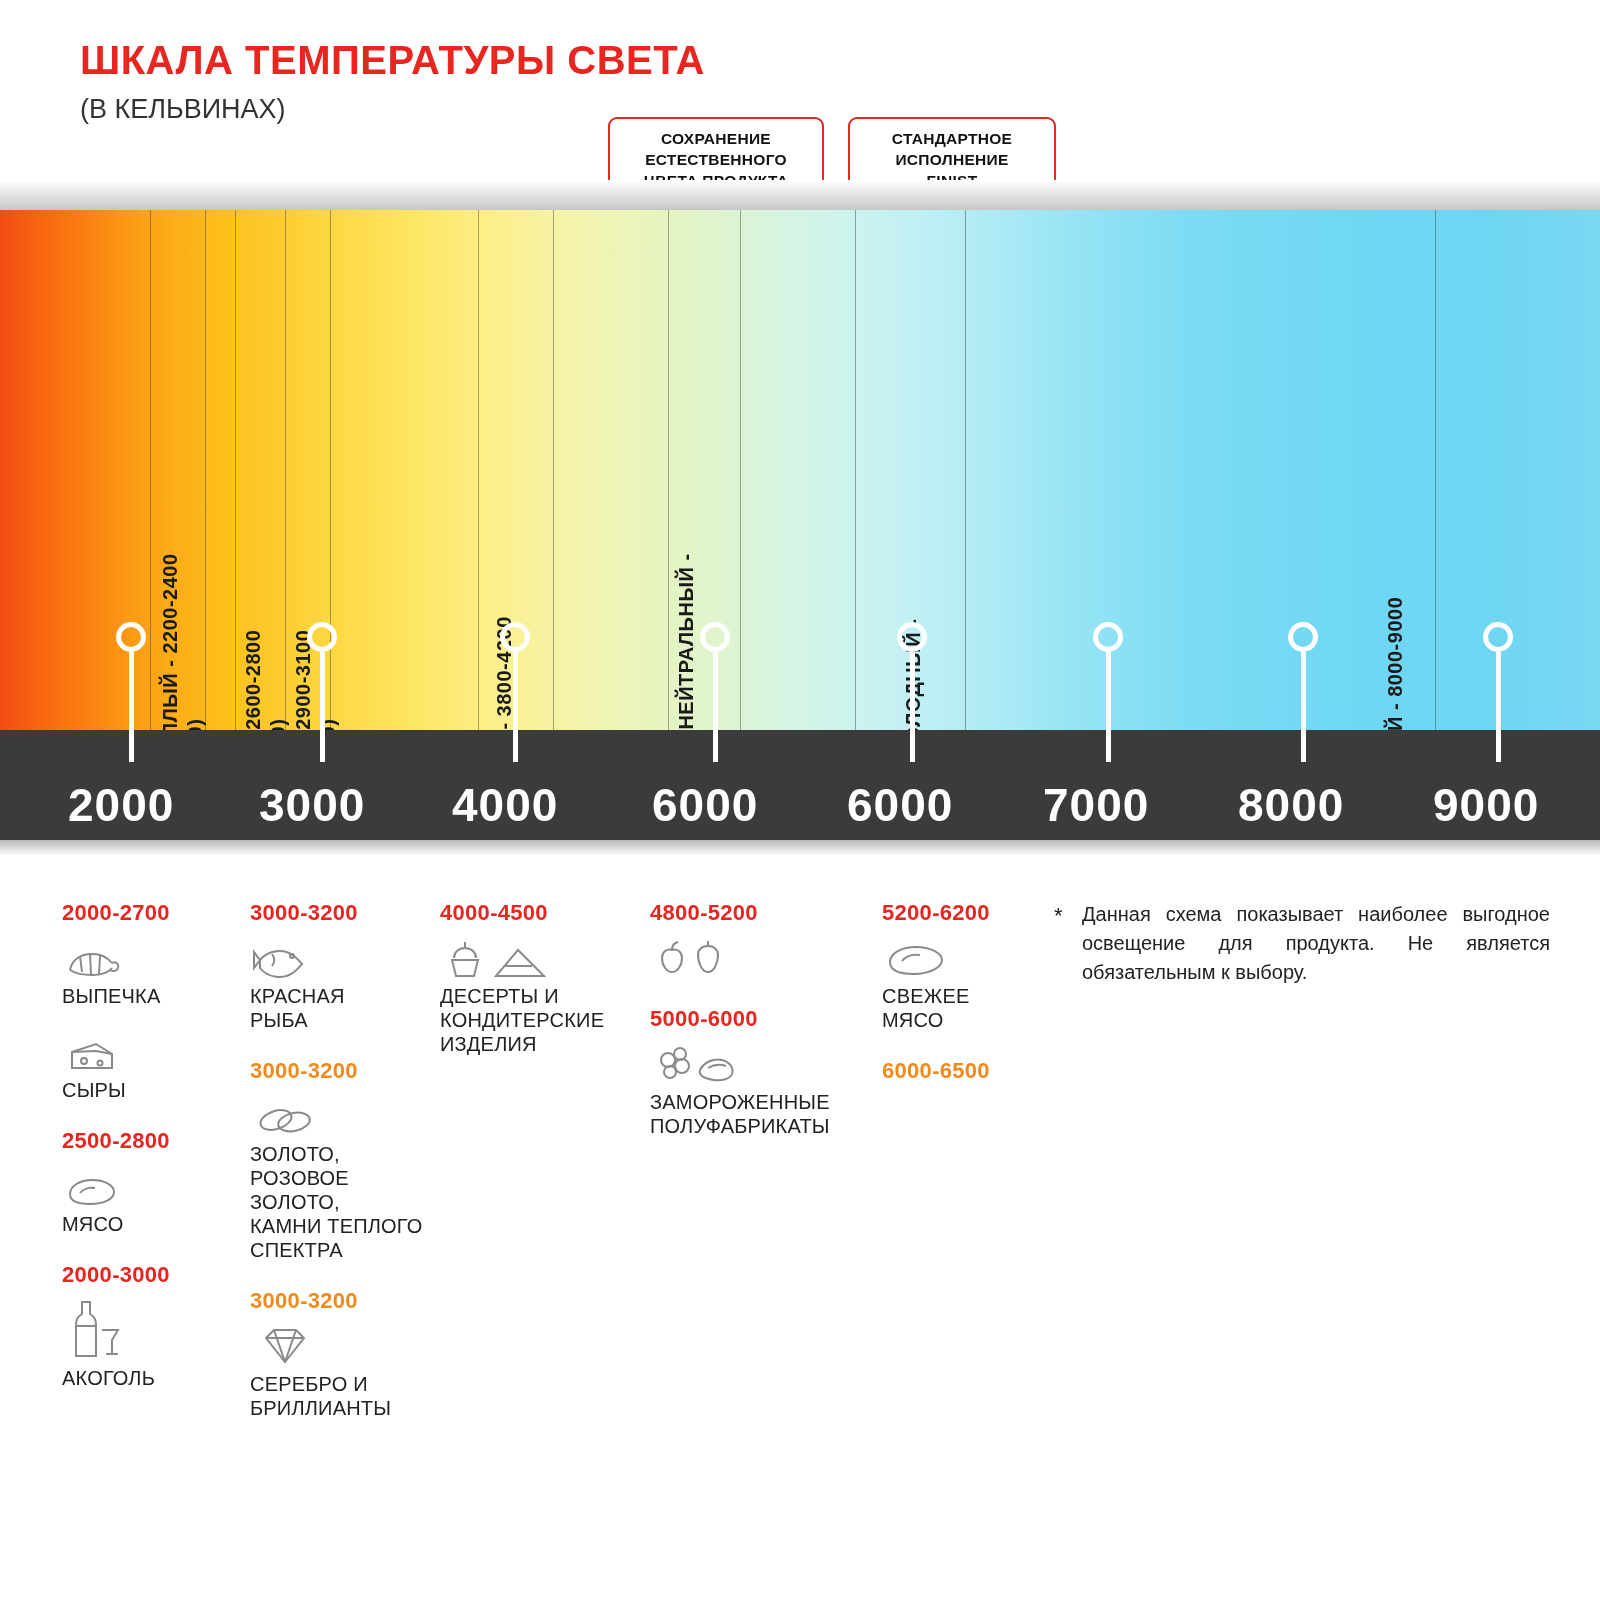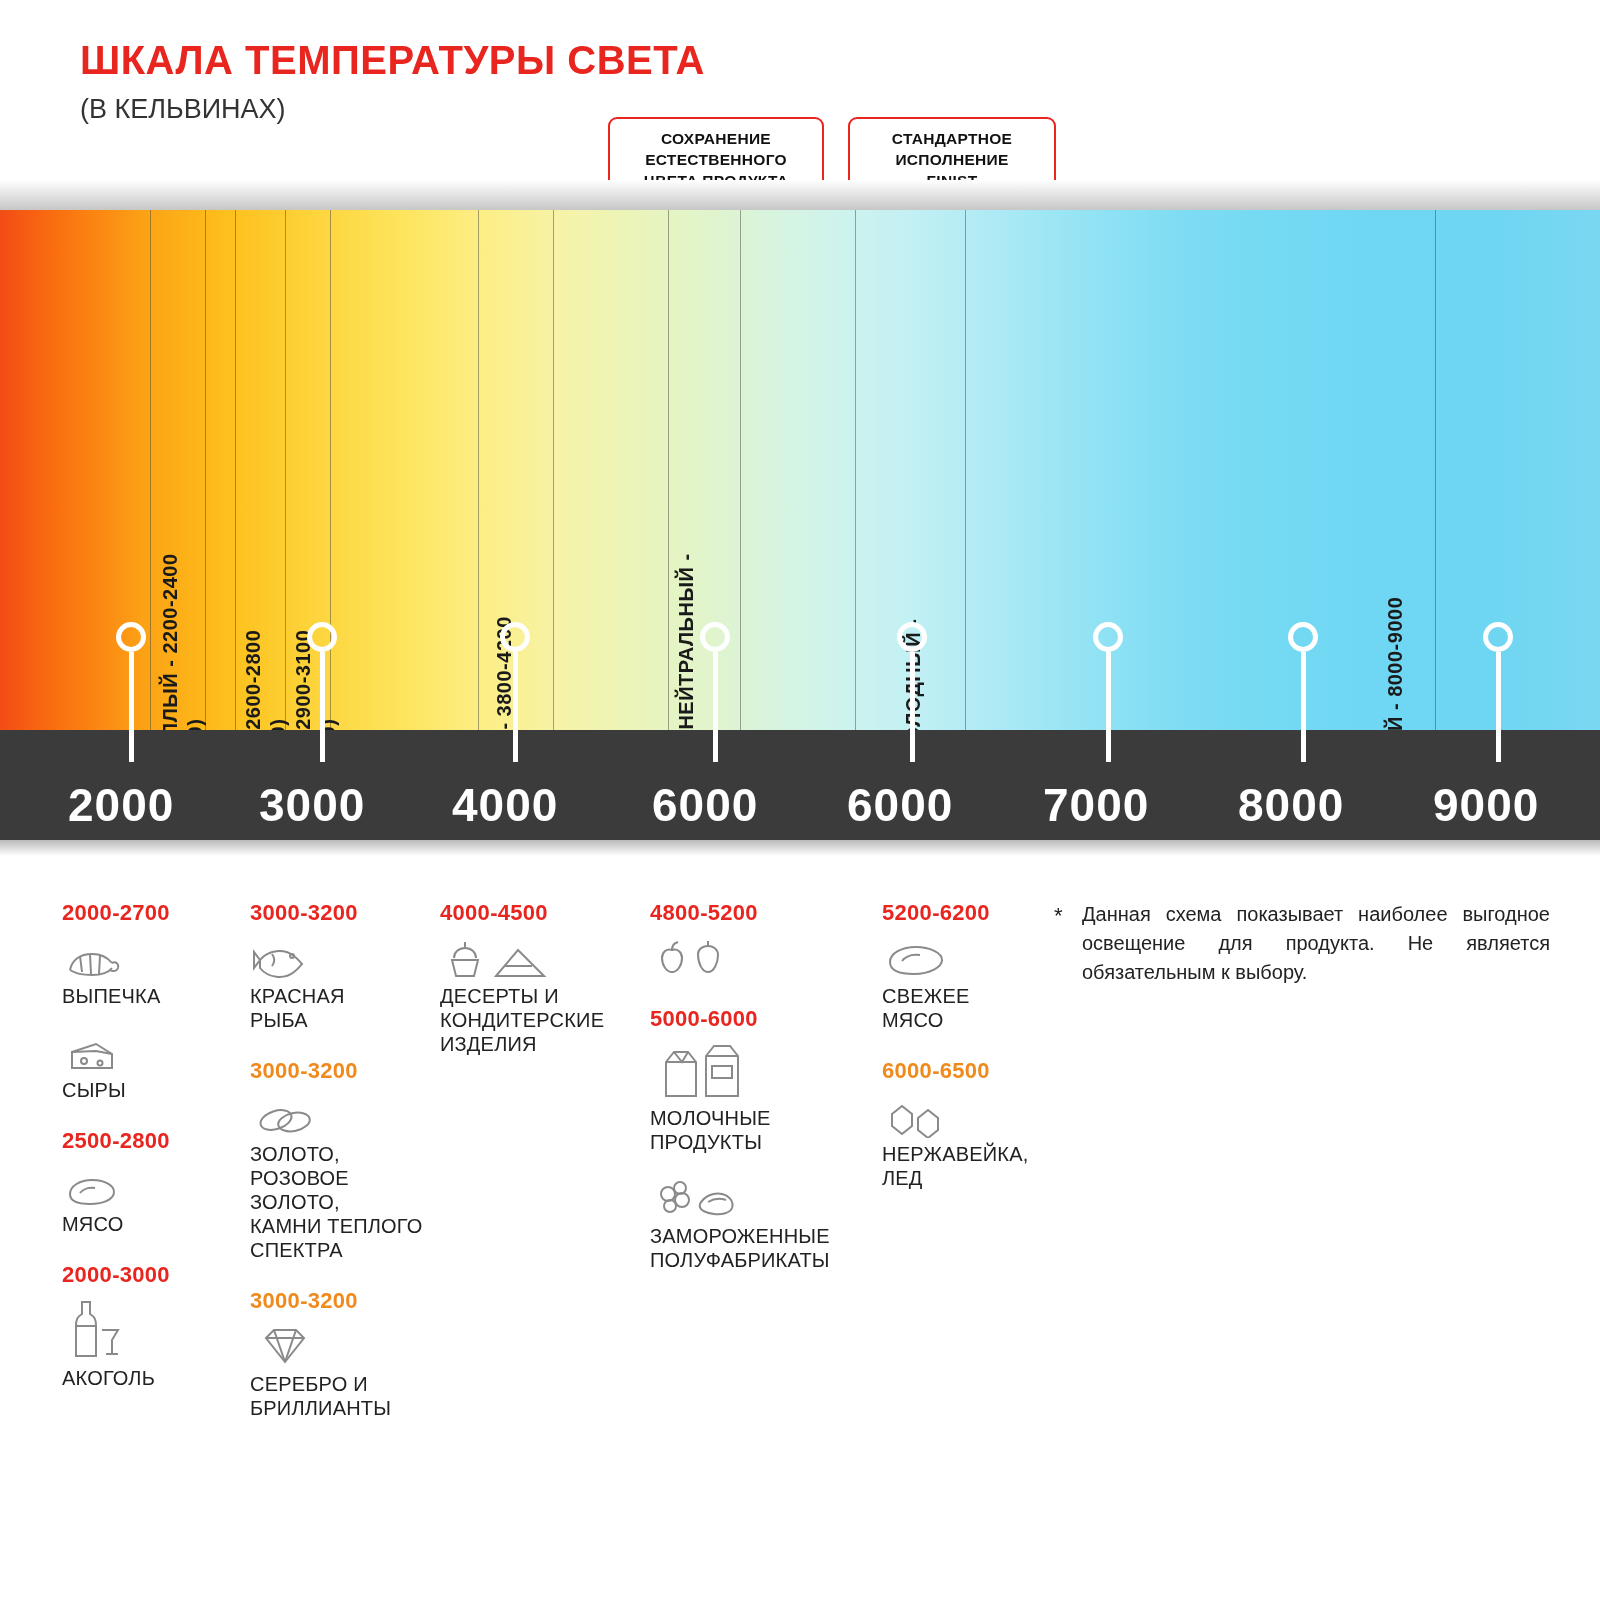--- a/index.html
+++ b/index.html
@@ -416,34 +416,20 @@
             </g>
               </svg>
           </div>
         </div>
       </div>
 
 
       <div class="group">
         <div class="range">5000-6000</div>
         <div class="item">
-          <div class="item-icon" style="height:62px">
-            <svg width="110" height="62" viewBox="0 0 110 62">
-                <g fill="none" stroke="#8a8a8a" stroke-width="2">
-              <path d="M16 22l8-10h14l8 10v34H16z"></path>
-              <path d="M16 22h30M24 12l8 10 6-10"></path>
-              <path d="M56 16l8-10h16l8 10v40H56z"></path>
-              <path d="M56 16h32"></path>
-              <rect x="62" y="26" width="20" height="12"></rect>
-            </g>
-              </svg>
-          </div>
-          <div class="item-label">МОЛОЧНЫЕ ПРОДУКТЫ</div>
-        </div>
-        <div class="item">
           <div class="item-icon">
             <svg width="110" height="44" viewBox="0 0 110 44">
                 <g fill="none" stroke="#8a8a8a" stroke-width="2">
               <circle cx="18" cy="18" r="7"></circle>
                   <circle cx="30" cy="12" r="6"></circle>
                   <circle cx="32" cy="24" r="7"></circle>
               <circle cx="20" cy="30" r="6"></circle>
               <path d="M50 28c4-8 14-12 22-10s12 8 10 14c-2 5-10 7-18 6s-16-4-14-10z"></path>
               <path d="M58 26c5-3 12-4 18-2"></path>
             </g>
@@ -467,32 +453,20 @@
             </g>
               </svg>
           </div>
           <div class="item-label" style="white-space:pre-line">СВЕЖЕЕ
 МЯСО</div>
         </div>
       </div>
 
       <div class="group">
         <div class="range orange">6000-6500</div>
-        <div class="item">
-          <div class="item-icon">
-            <svg width="80" height="40" viewBox="0 0 80 40">
-                <g fill="none" stroke="#8a8a8a" stroke-width="2">
-              <path d="M10 16l10-8 10 8v12l-10 8-10-8z"></path>
-              <path d="M36 20l10-8 10 8v12l-10 8-10-8z"></path>
-            </g>
-              </svg>
-          </div>
-          <div class="item-label" style="white-space:pre-line">НЕРЖАВЕЙКА,
-ЛЕД</div>
-        </div>
       </div>
     </div>
   </div>
 
   <div id="footnote">
     <div class="fn-body">
       <span class="star">*</span>
       <span>Данная схема показывает наиболее выгодное освещение для продукта. Не является обязательным к выбору.</span>
     </div>
   </div>

